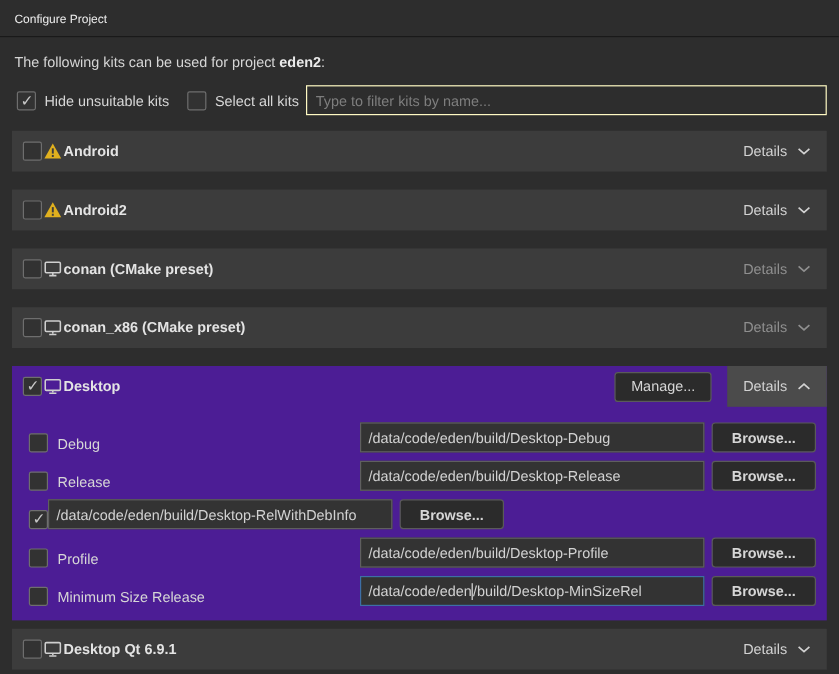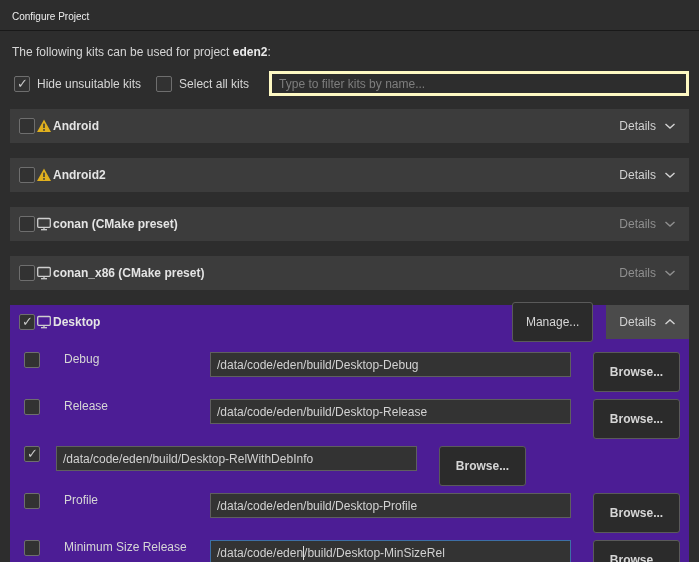--- a/index.html
+++ b/index.html
@@ -25,22 +25,22 @@
     position:relative;
   }
   .cb.checked::after {
     content:"\2713";
     position:absolute; left:2px; top:-1px;
     font-size:13px; line-height:16px; color:#c9c9c9;
   }
   .cb-label { margin-left:7px;text-align:right; }
   .gap { width:15px; flex:none; }
   .filter {
-    flex:1; margin-left:20px; height:25px; box-sizing:border-box;
-    background:#2d2d2d; border:3px solid #fef9c3;
+    flex:1; margin-left:6px; height:25px; box-sizing:border-box;
+    background:#2d2d2d; border:1px solid #fef9c3;
     color:#d6d6d6; padding:0 7px; font:inherit; outline:none;
   }
   .filter::placeholder { color:#7e7e7e; }
 
   .kits { margin:13px 10px 0 10px; }
   .kit-row {
     height:34px; background:#3c3c3c;
     display:flex; align-items:center;
     padding-left:9px; margin-bottom:15px;
   }
@@ -56,33 +56,33 @@
 
   
   .kit-panel { background:#4c1d95; margin-bottom:7px; padding-bottom:12px; }
   .kit-panel .kit-header {
     height:34px; display:flex; align-items:center; padding-left:9px;
   }
   .kit-panel .kit-header .details {
     background:#4b4b4b; align-self:stretch;
   }
   .btn {
-    height:40px; box-sizing:border-box;
+    height:25px; box-sizing:border-box;
     background:#2b2b2b; border:1px solid #5a5a5a; border-radius:3px;
     color:#d6d6d6; font:inherit; padding:0 13px;
     display:flex; align-items:center; justify-content:center;
     flex:none; cursor:default; white-space:nowrap;
   }
   .manage { margin-right:13px; }
 
-  .cfg-row { display:flex; align-items:flex-start; margin:7px 9px 0 14px;gap:16px; }
+  .cfg-row { display:flex; align-items:flex-end; margin:7px 9px 0 14px; }
   .cfg-row.first { margin-top:13px; }
   .cfg-label { margin-left:8px; flex:1; color:#d6d6d6; white-space:nowrap; }
   .path-box {
-    width:361px; height:25px; box-sizing:border-box; flex:none;
+    width:287px; height:25px; box-sizing:border-box; flex:none;
     background:#333333; border:1px solid #5f5f5f;
     display:flex; align-items:center; padding:0 6px;
     color:#d2d2d2; white-space:nowrap; overflow:hidden;
   }
   .path-box.focused { border-color:#3d6fa5; }
   .caret { width:1px; height:14px; background:#dddddd; flex:none; }
   .browse { margin-left:6px; width:87px;font-weight:bold; }
 </style>
 </head>
 <body>

